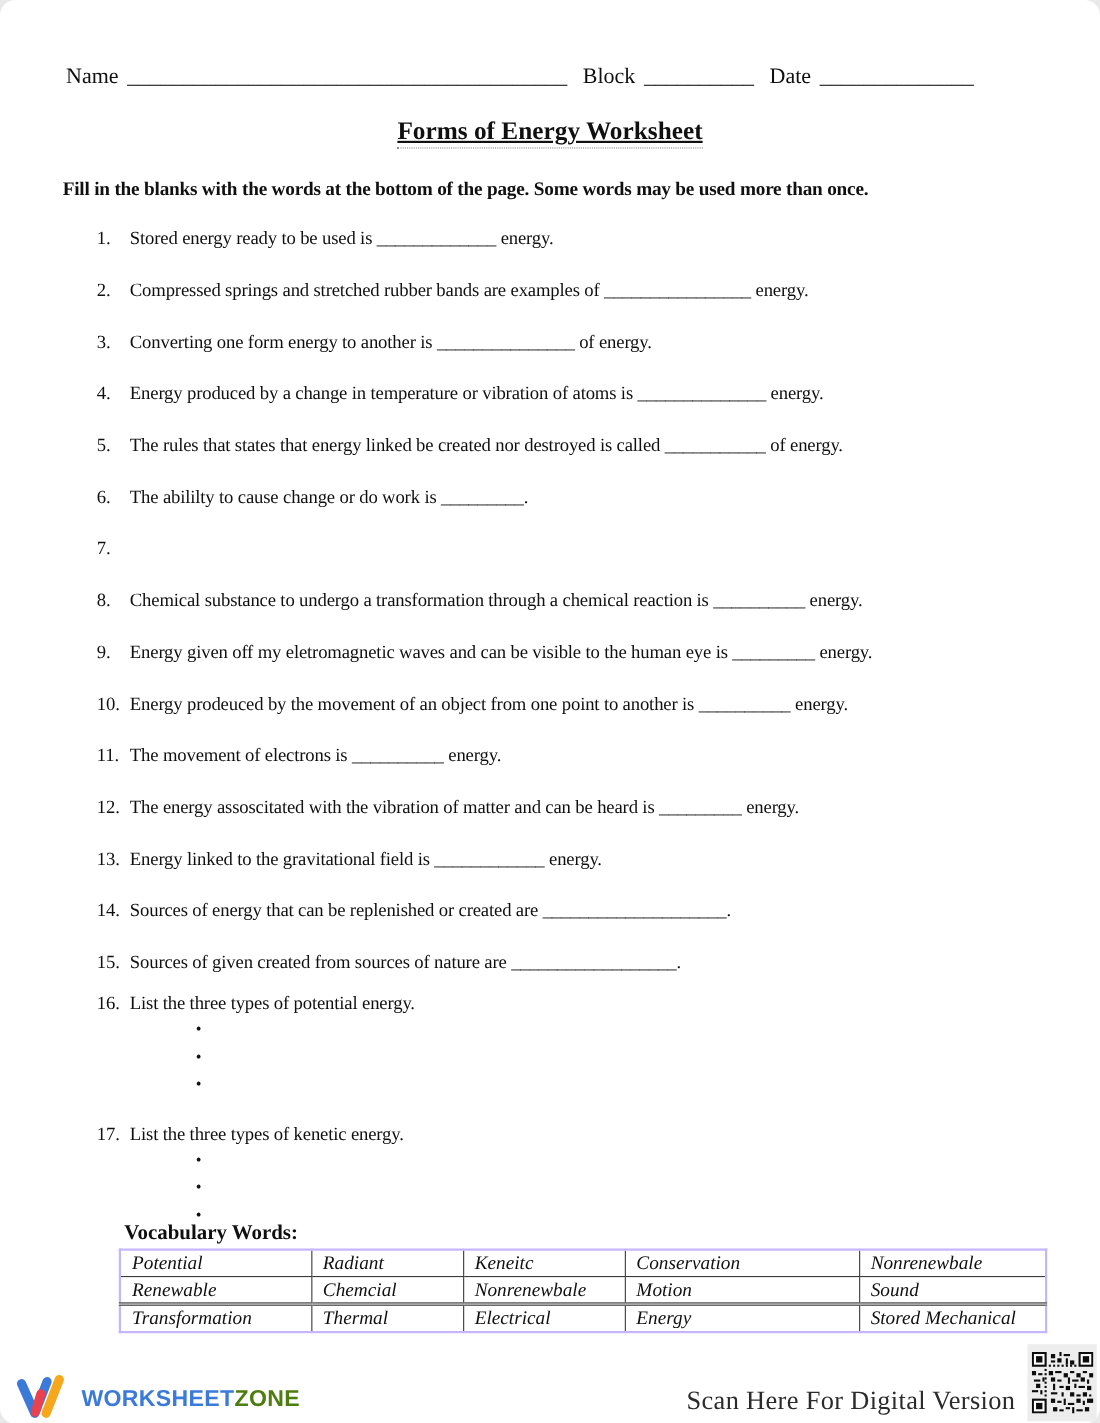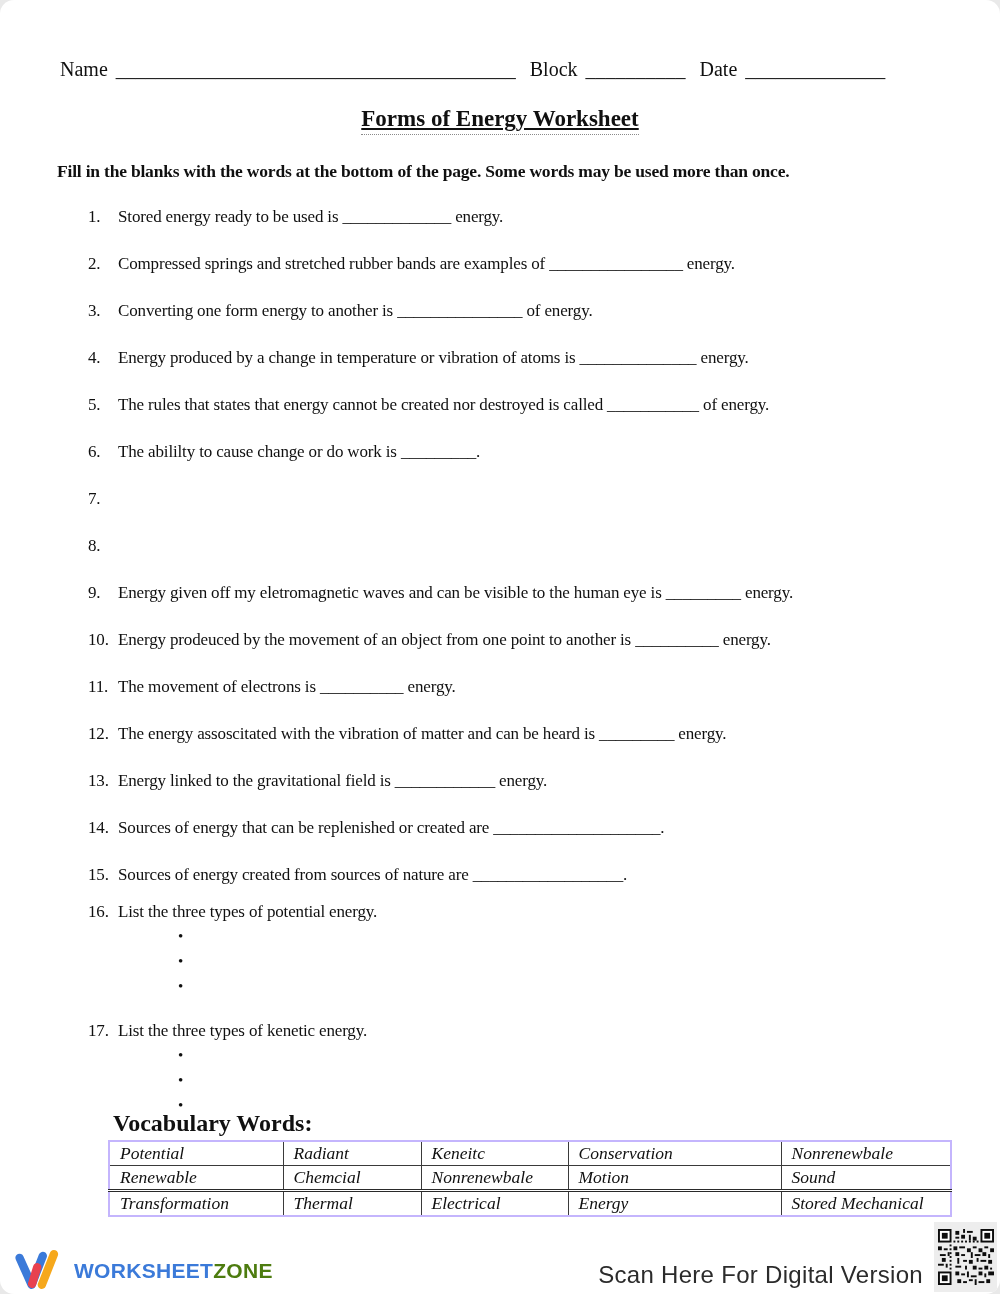--- a/index.html
+++ b/index.html
@@ -32,36 +32,36 @@
   .q { display:flex; align-items:flex-start; margin-bottom:26px; line-height:21px; }
   .q .qnum { width:30px; flex:0 0 30px; }
   .q .qbody { flex:1; }
   .q.tight { margin-bottom:3px; }
   .q.listq { margin-bottom:0;margin-top:16px; }
   .bullets { margin:2px 0 5px 60px; }
   .bullet-line { height:25px; display:flex; align-items:center; }
   .bullet-line .dot { font-size:15px; line-height:1; }
   
   .vocab { position:absolute; top:1110px; left:108px; width:842px; }
-  .vocab-heading { font-weight:bold; font-size:24px; margin:0 0 3px 5px; }
+  .vocab-heading { font-weight:bold; font-size:19px; margin:0 0 3px 5px; }
   table.vtab { border-collapse:collapse; width:842px; table-layout:fixed; }
   table.vtab td {
     border:1px solid #3a3a3a; font-style:italic; font-size:17.5px;
     padding:1px 10px; height:23px; overflow:hidden; white-space:nowrap;
   }
   table.vtab { border:2px solid #c4b5fd; }
   table.vtab tr.r2 td { border-bottom:3px double #2a2a2a; }
   
   .logo { position:absolute; left:14px; top:1247px; display:flex; align-items:center; }
   .logo-text { font-family:"Liberation Sans", sans-serif; font-weight:bold; font-size:21px; letter-spacing:0.3px; margin-left:8px; }
   .logo-text .t1 { color:#3b7ad9;text-align:center; }
   .logo-text .t2 { color:#4d7c0f; }
   .scan {
     position:absolute; top:1261px; right:77px;
-    font-family:Liberation Sans, sans-serif; font-size:24px; color:#2b2b2b; letter-spacing:0.3px;
+    font-family:Liberation Serif, serif; font-size:24px; color:#2b2b2b; letter-spacing:0.3px;
   }
   .qr {
     position:absolute; left:934px; top:1222px; width:63px; height:70px;
     background:#ededed; display:flex; align-items:center; justify-content:center;
   }
   .qr svg { display:block; }
 </style>
 </head>
 <body>
 
@@ -94,31 +94,32 @@
     <div class="q">
       <span class="qnum">3.</span>
       <span class="qtext">Converting one form energy to another  is _______________ of energy.</span>
     </div>
     <div class="q">
       <span class="qnum">4.</span>
       <span class="qtext">Energy produced by a change in temperature or vibration of atoms is ______________ energy.</span>
     </div>
     <div class="q">
       <span class="qnum">5.</span>
-      <span class="qtext">The rules that states that energy cannot be created nor destroyed is called ___________ of energy.</span>
+      <span class="qtext">The rules that states that energy linked be created nor destroyed is called ___________ of energy.</span>
     </div>
     <div class="q">
       <span class="qnum">6.</span>
       <span class="qtext">The abililty to cause change or do work is _________.</span>
     </div>
     <div class="q">
       <span class="qnum">7.</span>
     </div>
     <div class="q">
       <span class="qnum">8.</span>
+      <span class="qtext">Chemical substance to undergo a transformation through a chemical reaction is __________ energy.</span>
     </div>
     <div class="q">
       <span class="qnum">9.</span>
       <span class="qtext">Energy given off my eletromagnetic waves and can be visible to the human eye is _________ energy.</span>
     </div>
     <div class="q">
       <span class="qnum">10.</span>
       <span class="qtext">Energy prodeuced by the movement of an object from one point to another is __________ energy.</span>
     </div>
     <div class="q">
@@ -132,21 +133,21 @@
     <div class="q">
       <span class="qnum">13.</span>
       <span class="qtext">Energy linked to the gravitational field is ____________ energy.</span>
     </div>
     <div class="q">
       <span class="qnum">14.</span>
       <span class="qtext">Sources of energy that can be replenished or created are ____________________.</span>
     </div>
     <div class="q tight">
       <span class="qnum">15.</span>
-      <span class="qtext">Sources of energy created from sources of nature are __________________.</span>
+      <span class="qtext">Sources of given created from sources of nature are __________________.</span>
     </div>
     <div class="q listq">
       <span class="qnum">16.</span>
       <div class="qbody">
         <span class="qtext">List the three types of potential energy.</span>
         <div class="bullets">
           <div class="bullet-line">
               <span class="dot">•</span>
             </div>
           <div class="bullet-line">

